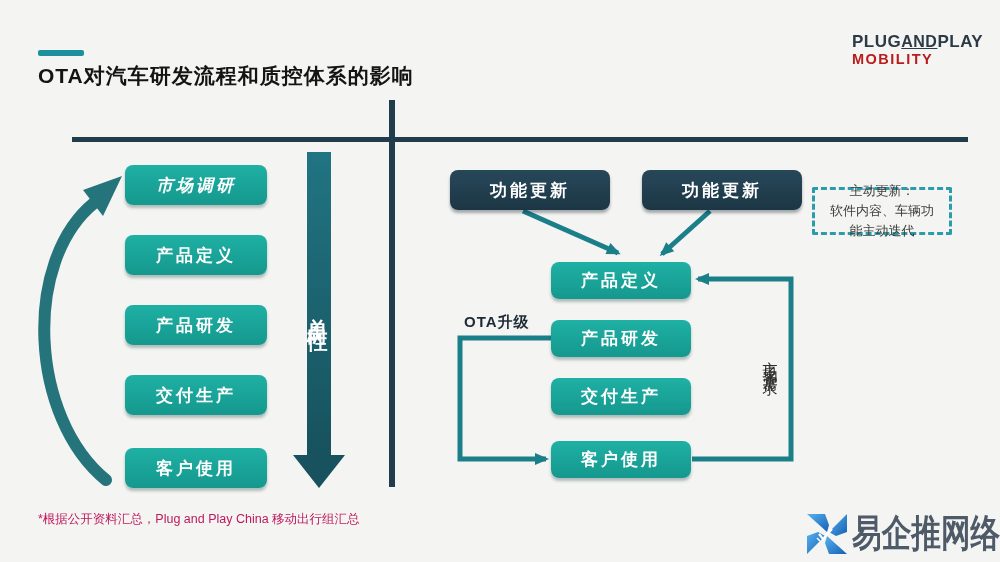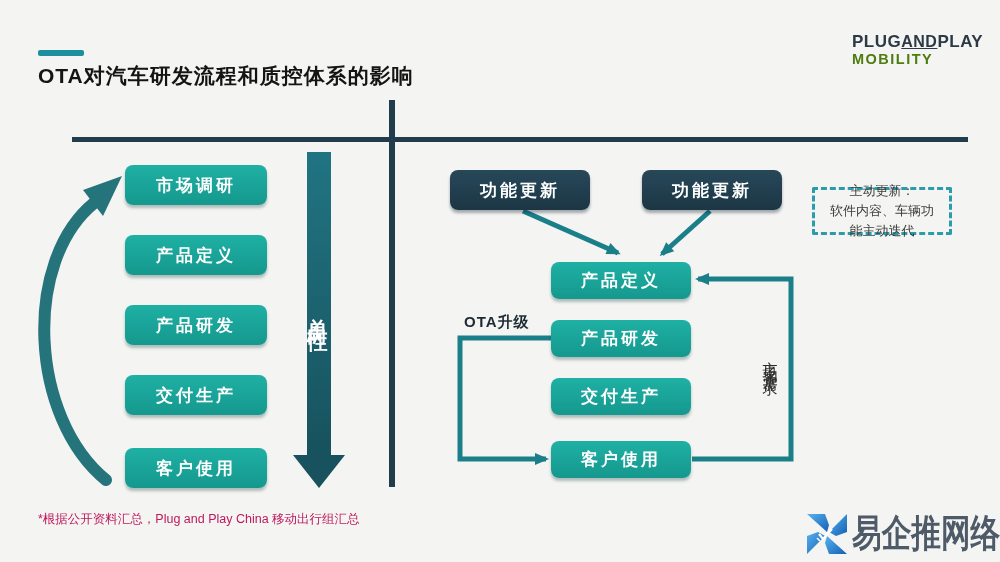--- a/index.html
+++ b/index.html
@@ -8,43 +8,43 @@
   .slide {
     position: relative; width: 1000px; height: 562px;
     background: #f4f4f2; overflow: hidden;
   }
   
   .accent-dash { position: absolute; left: 38px; top: 50px; width: 46px; height: 6px; background: #1d8f9e; border-radius: 2px; }
   .title { position: absolute; left: 38px; top: 62px; font-size: 21px; font-weight: 700; color: #141414; letter-spacing: 1px; }
   .logo { position: absolute; left: 852px; top: 33px; line-height: 1.1; }
   .logo-top { font-weight: 700; color: #2c3a46; font-size: 17px; letter-spacing: 0.5px; }
   .logo-top .and { font-size: 16px; text-decoration: underline; }
-  .logo-bottom { font-weight: 700; color: #4d7c0f; font-size: 14.5px; letter-spacing: 1.5px; }
+  .logo-bottom { font-weight: 700; color: #b91c1c; font-size: 14.5px; letter-spacing: 1.5px; }
   
   .col-header { position: absolute; top: 106px; width: 200px; text-align: center; font-size: 15px; font-weight: 700; color: #1f2d36; }
   .col-header.left  { left: 125px; }
   .col-header.right { left: 585px; }
   
   .overlay { position: absolute; left: 0; top: 0; width: 1000px; height: 562px; pointer-events: none; }
   
   .flow-box {
     position: absolute; width: 142px; height: 40px; border-radius: 8px;
     display: flex; align-items: center; justify-content: center;
     color: #ffffff; font-size: 17px; font-weight: 700; letter-spacing: 3px;
     background: linear-gradient(180deg, #1fb0a4 0%, #15988e 100%);
     box-shadow: 0 3px 3px rgba(20, 60, 60, 0.30);
   }
   .flow-box.dark {
-    width: 140px;
+    width: 160px;
     background: linear-gradient(180deg, #27485a 0%, #1c3644 100%);
     box-shadow: 0 3px 3px rgba(10, 30, 40, 0.35);
   }
   .flow-box.small { width: 140px; height: 37px; }
   
-  .l1 { left: 125px; top: 165px; }
+  .l1 { left: 125px; top: 165px; font-style: italic; }
   .l2 { left: 125px; top: 235px; }
   .l3 { left: 125px; top: 305px; }
   .l4 { left: 125px; top: 375px; }
   .l5 { left: 125px; top: 448px; }
   
   .u1 { left: 450px; top: 170px; }
   .u2 { left: 642px; top: 170px; }
   .r1 { left: 551px; top: 262px; }
   .r2 { left: 551px; top: 320px; }
   .r3 { left: 551px; top: 378px; }

